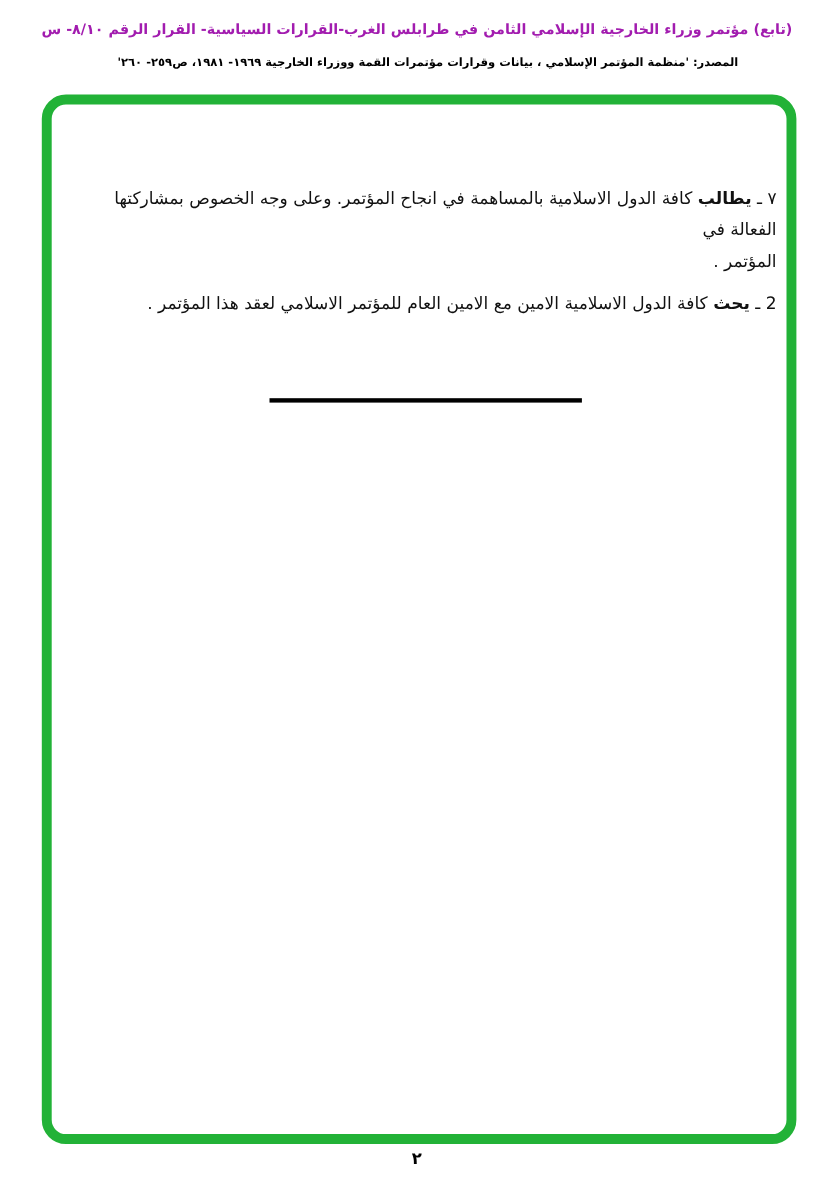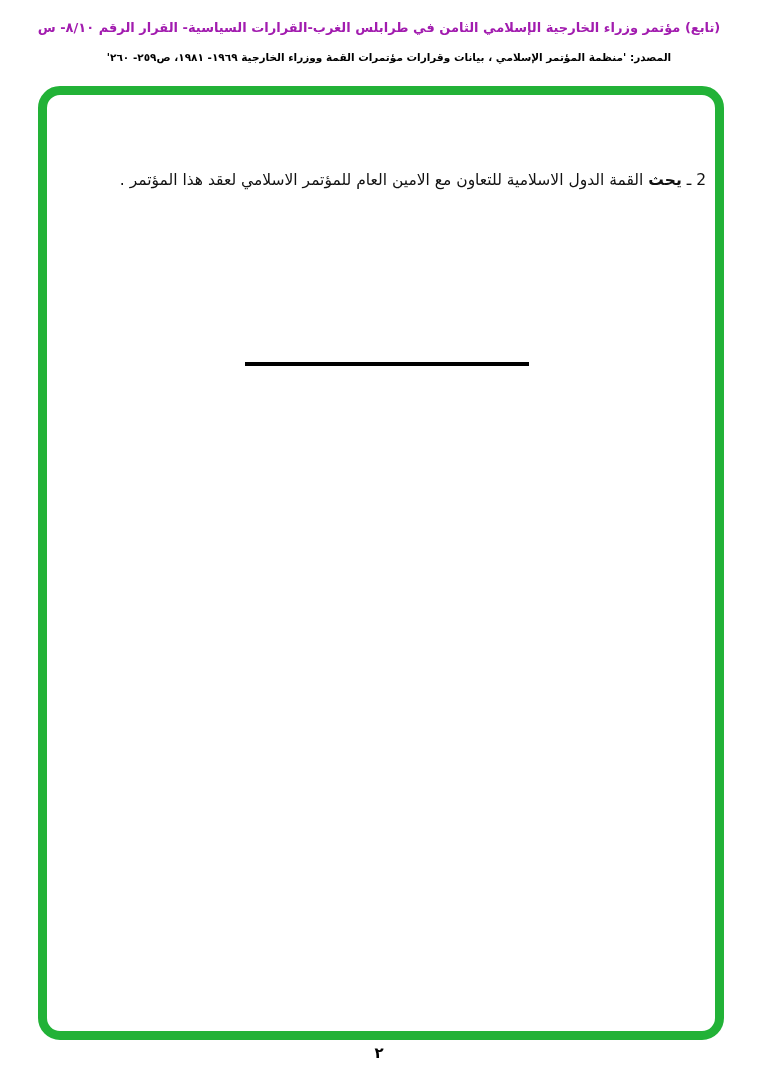--- a/index.html
+++ b/index.html
@@ -71,21 +71,27 @@
 <body>
 
 <div class="header-line1">(تابع) مؤتمر وزراء الخارجية الإسلامي الثامن في طرابلس الغرب-القرارات السياسية- القرار الرقم ٨/١٠- س</div>
 
 <div class="header-line2">المصدر: 'منظمة المؤتمر الإسلامي ، بيانات وقرارات مؤتمرات القمة ووزراء الخارجية ١٩٦٩- ١٩٨١، ص٢٥٩- ٢٦٠'</div>
 
 <div class="green-frame"></div>
 
 <div class="body-text">
   <p>
+    <span class="num">٧ ـ</span>
+    <span class="lead">يطالب</span>
+    <span class="txt">كافة الدول الاسلامية بالمساهمة في انجاح المؤتمر. وعلى وجه الخصوص بمشاركتها الفعالة في
+المؤتمر .</span>
+  </p>
+  <p>
     <span class="num">2 ـ</span>
     <span class="lead">يحث</span>
-    <span class="txt">القمة الدول الاسلامية للتعاون مع الامين العام للمؤتمر الاسلامي لعقد هذا المؤتمر .</span>
+    <span class="txt">كافة الدول الاسلامية الامين مع الامين العام للمؤتمر الاسلامي لعقد هذا المؤتمر .</span>
   </p>
 </div>
 
 <div class="divider"></div>
 
 <div class="page-number">٢</div>
 
 </body></html>

